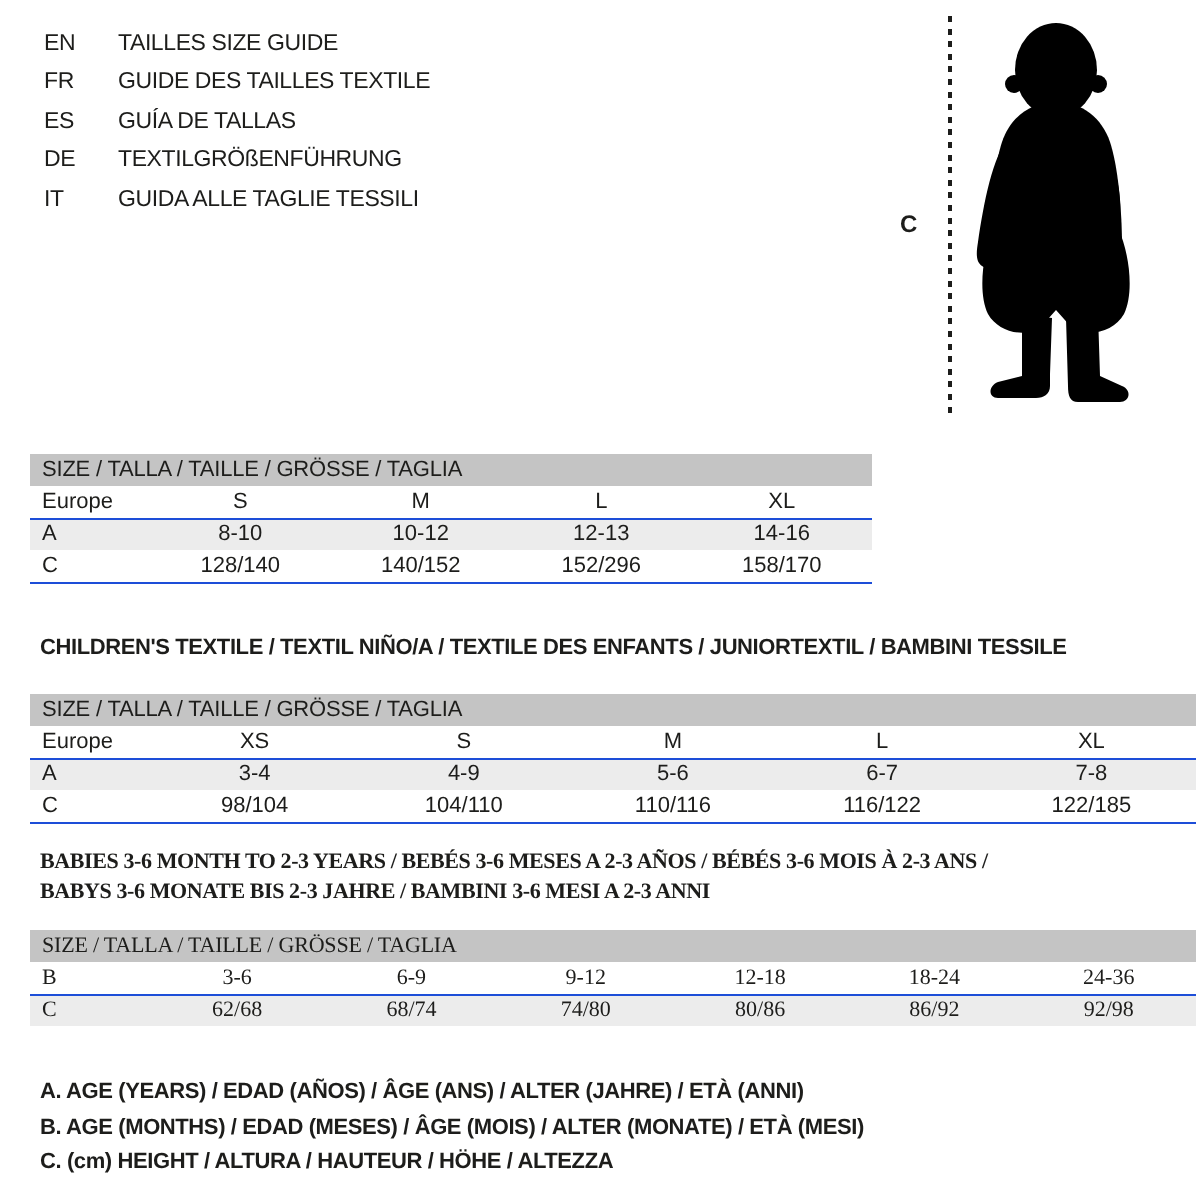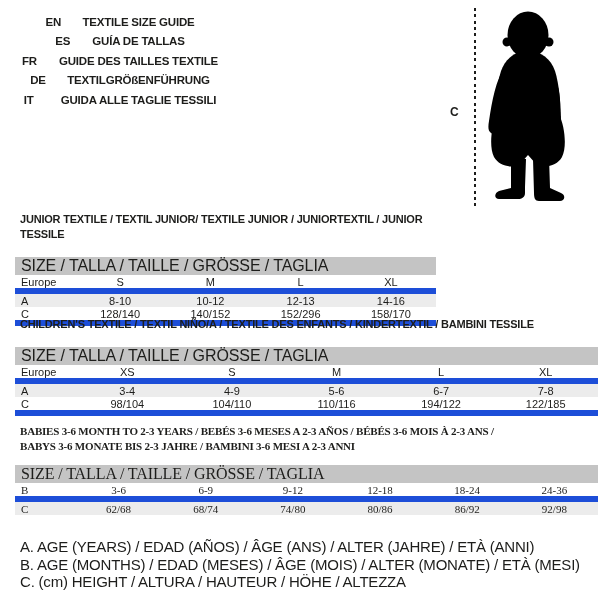--- a/index.html
+++ b/index.html
@@ -9,21 +9,21 @@
     background:#ffffff;
     color:#1d1d1b;
     font-family:"Liberation Sans","DejaVu Sans",sans-serif;
     font-stretch:condensed;
     overflow:hidden;
   }
 
   
   .lang-list { position:absolute; left:22px; top:12px; }
   .lang-row { display:flex; height:19.5px; align-items:center;
-              font-weight:bold; font-size:11.5px; letter-spacing:-0.2px;justify-content:center; }
+              font-weight:normal; font-size:11.5px; letter-spacing:-0.2px; }
   .lang-code { width:37px; flex:0 0 37px; }
 
   
   .measure-line { position:absolute; left:474px; top:8px; width:2px; height:200px;
       background:repeating-linear-gradient(to bottom,#1d1d1b 0 3px,transparent 3px 6.3px); }
   .height-label { position:absolute; left:450px; top:105px;
       font-weight:bold; font-size:12px; }
   .baby-svg { position:absolute; left:481px; top:9px; }
 
   
@@ -34,49 +34,49 @@
 
   .section-title { font-size:11px; font-weight:bold; letter-spacing:-0.2px;
                    line-height:15px; padding-left:5px; }
 
   .size-table { border-collapse:collapse; table-layout:fixed; width:100%;
                 margin-top:15px; font-size:11px; }
   #tables .size-section:nth-child(3) .size-table { margin-top:11px; }
 
   .label-col { width:60px; }
   .size-table th { background:#c4c4c4; text-align:left; font-weight:normal;
-                   height:16px; padding:0 0 0 6px; font-size:16px;
+                   height:16px; padding:0 0 0 6px; font-size:11px;
                    letter-spacing:-0.1px; }
   .size-table td { height:16px; text-align:center;
-                   border-bottom:6px solid #1d4ed8; }
+                   border-bottom:1px solid #1d4ed8; }
   .size-table td:first-child { text-align:left; padding-left:6px; }
   .size-table tr.alt td { background:#ececec; border-bottom:0; }
 
   
   .legend { position:absolute; left:20px; top:538px; }
-  .legend-row { font-size:15px; font-weight:normal; line-height:17.5px;
+  .legend-row { font-size:11px; font-weight:bold; line-height:17.5px;
                 letter-spacing:-0.2px; }
 </style>
 </head>
 <body>
 
 <div class="lang-list" id="lang-list">
   <div class="lang-row">
     <span class="lang-code">EN</span>
-    <span class="lang-label">TEXTILE SIZE GUIDE</span>
+    <span class="lang-label">TAILLES SIZE GUIDE</span>
+  </div>
+
+  <div class="lang-row">
+    <span class="lang-code">FR</span>
+    <span class="lang-label">GUIDE DES TAILLES TEXTILE</span>
   </div>
 
   <div class="lang-row">
     <span class="lang-code">ES</span>
     <span class="lang-label">GUÍA DE TALLAS</span>
-  </div>
-
-  <div class="lang-row">
-    <span class="lang-code">FR</span>
-    <span class="lang-label">GUIDE DES TAILLES TEXTILE</span>
   </div>
 
   <div class="lang-row">
     <span class="lang-code">DE</span>
     <span class="lang-label">TEXTILGRÖßENFÜHRUNG</span>
   </div>
 
   <div class="lang-row">
     <span class="lang-code">IT</span>
     <span class="lang-label">GUIDA ALLE TAGLIE TESSILI</span>
@@ -94,23 +94,20 @@
     <path d="M24 58 C15 70 11 92 8 112 C7 118 7 122 10 124 C14 127 19 124 19 118 C21 100 26 80 33 66 Z"></path>
     <path d="M70 60 C76 70 80 86 79 100 C78 108 74 112 70 110 C66 108 66 102 67 96 C68 84 66 72 61 64 Z"></path>
     <path d="M16 105 C10 118 8 138 13 148 C18 157 31 160 39 155 L47 146 L55 155 C63 160 76 157 81 148 C86 138 84 118 78 105 Z"></path>
     <path d="M30 148 L45 150 L44 178 L44 184 C44 188 41 190 37 190 L18 190 C13 190 13 184 18 182 L30 179 Z"></path>
     <path d="M52 150 L68 148 L69 179 L80 184 C85 186 84 192 79 192 L58 192 C54 192 53 189 53 184 Z"></path>
   </g>
 </svg>
 
 <div id="tables">
   <section class="size-section">
-    <h2 class="section-title">
-        <div>JUNIOR TEXTILE / TEXTIL JUNIOR/ TEXTILE JUNIOR / JUNIORTEXTIL / JUNIOR TESSILE</div>
-      </h2>
     <table class="size-table">
         <colgroup>
           <col class="label-col">
           <col>
           <col>
           <col>
           <col>
         </colgroup>
       <thead>
         <tr>
@@ -138,21 +135,21 @@
             <td>140/152</td>
             <td>152/296</td>
             <td>158/170</td>
           </tr>
         </tbody>
     </table>
   </section>
 
   <section class="size-section">
     <h2 class="section-title">
-        <div>CHILDREN'S TEXTILE / TEXTIL NIÑO/A / TEXTILE DES ENFANTS / KINDERTEXTIL / BAMBINI TESSILE</div>
+        <div>CHILDREN'S TEXTILE / TEXTIL NIÑO/A / TEXTILE DES ENFANTS / JUNIORTEXTIL / BAMBINI TESSILE</div>
       </h2>
     <table class="size-table">
         <colgroup>
           <col class="label-col">
           <col>
           <col>
           <col>
           <col>
           <col>
         </colgroup>
@@ -176,21 +173,21 @@
             <td>4-9</td>
             <td>5-6</td>
             <td>6-7</td>
             <td>7-8</td>
           </tr>
           <tr>
             <td>C</td>
             <td>98/104</td>
             <td>104/110</td>
             <td>110/116</td>
-            <td>194/122</td>
+            <td>116/122</td>
             <td>122/185</td>
           </tr>
         </tbody>
     </table>
   </section>
 
   <section class="size-section">
     <h2 class="section-title">
         <div>BABIES 3-6 MONTH TO 2-3 YEARS / BEBÉS 3-6 MESES A 2-3 AÑOS / BÉBÉS 3-6 MOIS À 2-3 ANS /</div>
         <div>BABYS 3-6 MONATE BIS 2-3 JAHRE / BAMBINI 3-6 MESI A 2-3 ANNI</div>

